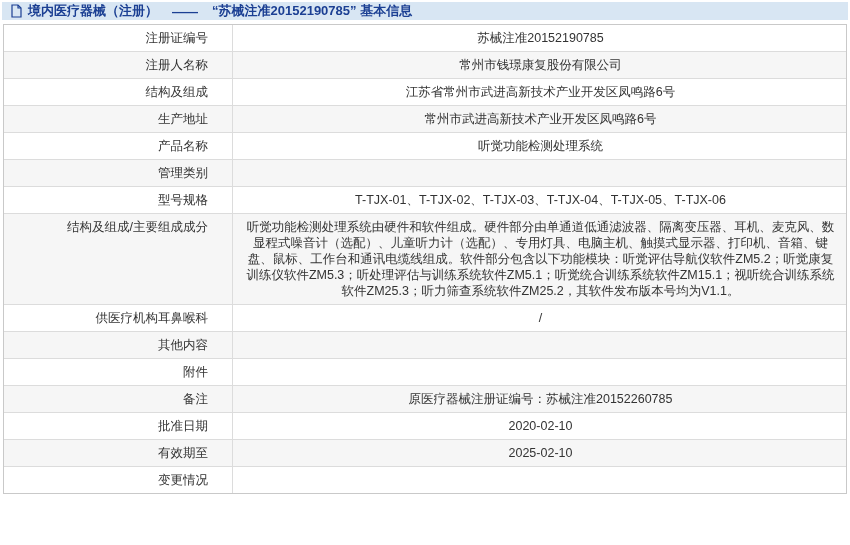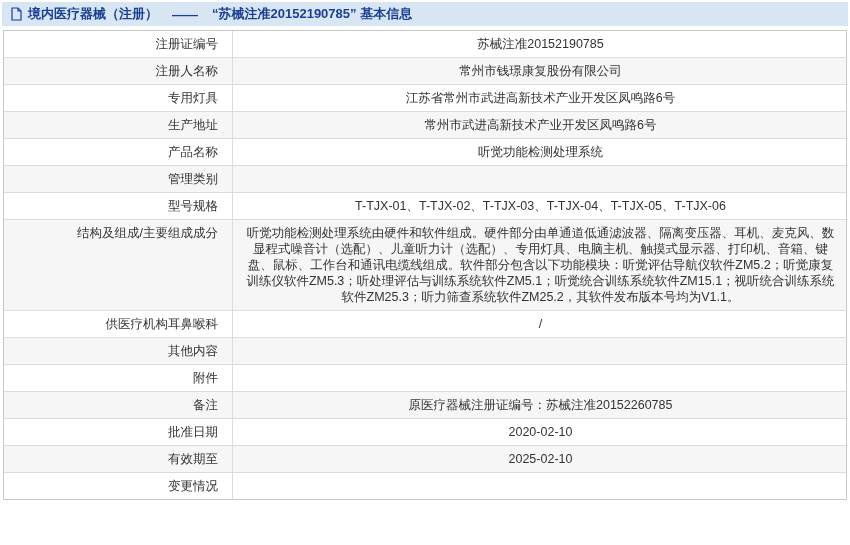--- a/index.html
+++ b/index.html
@@ -6,21 +6,21 @@
   html, body {
     margin: 0; padding: 0;
     width: 850px; height: 545px;
     background: #ffffff;
     font-family: "Liberation Sans", "DejaVu Sans", sans-serif;
     overflow: hidden;
   }
   .page-header {
     margin: 2px 2px 4px 2px;
     background: #d8e6f3;
-    height: 24px;
+    height: 18px;
     display: flex;
     align-items: center;
     padding: 0 8px;
     color: #1b3f93;
     font-weight: bold;
     font-size: 13px;
     white-space: nowrap;
   }
   .doc-icon { display: inline-flex; margin-right: 5px; }
   .hdr-sep { margin: 0 14px; }
@@ -32,21 +32,21 @@
     display: flex;
     background: #ffffff;
     border-bottom: 1px solid #dcdcdc;
   }
   .row:last-child { border-bottom: none; }
   .row:nth-child(even) { background: #f6f6f6; }
   .cell-label {
     flex: 0 0 229px;
     width: 229px;
     text-align: right;
-    padding: 5px 14px 5px 6px;
+    padding: 5px 24px 5px 6px;
     border-right: 1px solid #dcdcdc;
     color: #333333;
     font-size: 12.5px;
     line-height: 16px;
   }
   .cell-value {
     flex: 1;
     padding: 5px 10px 5px 12px;
     color: #333333;
     font-size: 12.5px;
@@ -76,21 +76,21 @@
     <div class="cell-label">注册证编号</div>
     <div class="cell-value">苏械注准20152190785</div>
   </div>
 
   <div class="row">
     <div class="cell-label">注册人名称</div>
     <div class="cell-value">常州市钱璟康复股份有限公司</div>
   </div>
 
   <div class="row">
-    <div class="cell-label">专用灯具</div>
+    <div class="cell-label">结构及组成</div>
     <div class="cell-value">江苏省常州市武进高新技术产业开发区凤鸣路6号</div>
   </div>
 
   <div class="row">
     <div class="cell-label">生产地址</div>
     <div class="cell-value">常州市武进高新技术产业开发区凤鸣路6号</div>
   </div>
 
   <div class="row">
     <div class="cell-label">产品名称</div>

